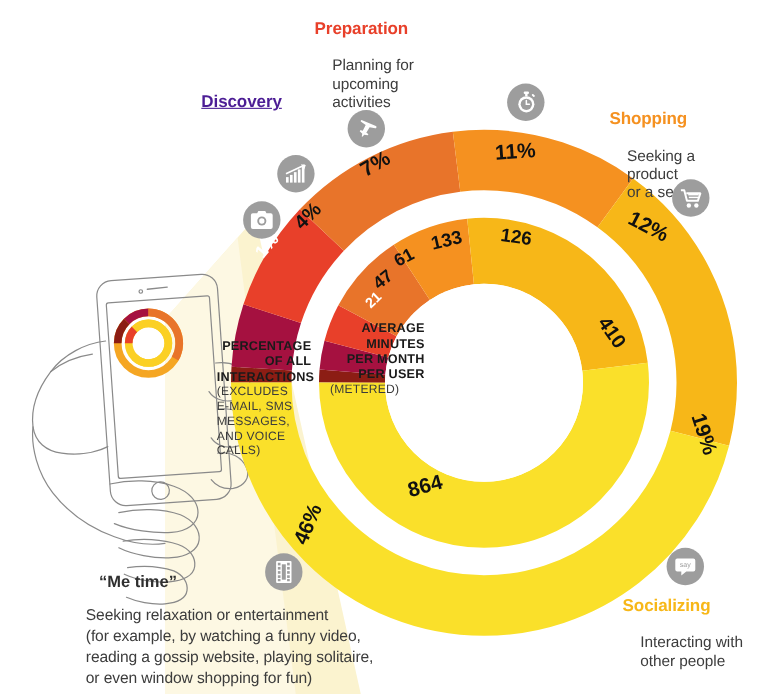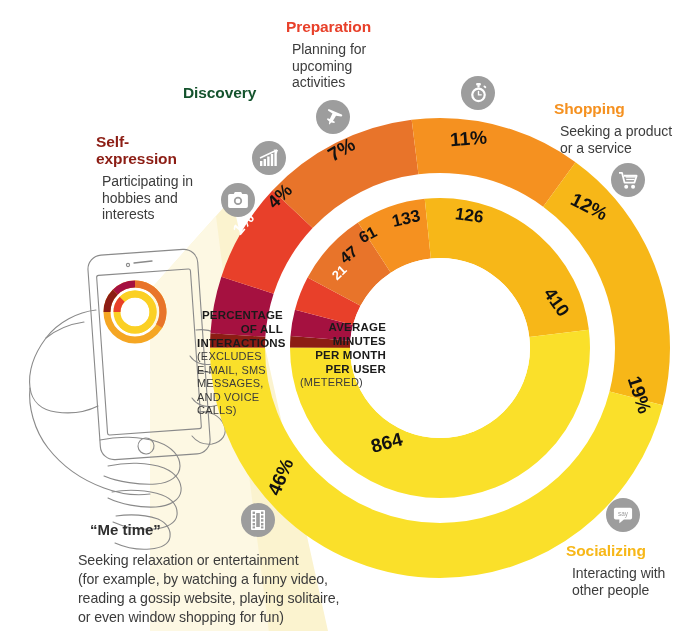--- a/index.html
+++ b/index.html
@@ -12,21 +12,21 @@
   .stage{position:absolute;left:0;top:0;width:692px;height:631px;}
   svg.chart{position:absolute;left:0;top:0;width:692px;height:631px;overflow:visible;}
 
   
   .callout{position:absolute;}
   .callout .ttl{
     font-weight:bold;font-size:15.5px;line-height:17px;margin:0 0 1px 0;
     letter-spacing:-0.1px;
   }
   .callout .sub{
-    font-size:14px;line-height:16.5px;color:#3c3c3c;margin:6px;
+    font-size:14px;line-height:16.5px;color:#3c3c3c;margin:16px;
     letter-spacing:-0.05px;
   }
 
   
   .ringlabel{position:absolute;font-weight:bold;letter-spacing:0.2px;}
   .ringlabel .big{font-size:11.5px;line-height:14px;color:#1a1a1a;display:block;text-align:right;}
   .ringlabel .small{font-size:11px;line-height:13.6px;color:#3b3b3b;font-weight:normal;display:block;}
 
   
   .arcnum{position:absolute;font-weight:bold;color:#111111;white-space:nowrap;}
@@ -146,49 +146,38 @@
     <span class="big">PERCENTAGE</span>
     <span class="big">OF ALL</span>
     <span class="big">INTERACTIONS</span>
     <span class="small">(EXCLUDES</span>
     <span class="small">E-MAIL, SMS</span>
     <span class="small">MESSAGES,</span>
     <span class="small">AND VOICE</span>
     <span class="small">CALLS)</span>
   </div>
 
-  <div class="ringlabel" style="left:300px;top:320px;width:86px;">
+  <div class="ringlabel" style="left:300px;top:292px;width:86px;">
     <span class="big">AVERAGE</span>
     <span class="big">MINUTES</span>
     <span class="big">PER MONTH</span>
     <span class="big">PER USER</span>
     <span class="small">(METERED)</span>
   </div>
 
-  <div class="callout" style="left:96px;top:133px;width:110px;">
-    <div class="ttl" style="color:#8c1d14;">
-      <span>Self-</span><br>
-      <span>expression</span>
-    </div>
-    <p class="sub">
-      <span>Participating in</span><br>
-      <span>hobbies and</span><br>
-      <span>interests</span>
-    </p>
-  </div>
   <div class="iconbubble" style="left:221px;top:183px;">
     <svg width="22" height="18" viewBox="0 0 24 20" fill="#ffffff">
       <path d="M8.5 1 h7 l1.2 2.2 H21 a2 2 0 0 1 2 2 V17 a2 2 0 0 1 -2 2 H3 a2 2 0 0 1 -2 -2 V5.2 a2 2 0 0 1 2 -2 h4.3 Z"></path>
       <circle cx="12" cy="11" r="4.6" fill="#9d9d9d"></circle>
       <circle cx="12" cy="11" r="2.7" fill="#ffffff"></circle>
     </svg>
   </div>
 
   <div class="callout" style="left:183px;top:84px;width:130px;">
-    <div class="ttl" style="color:#14532d;">
+    <div class="ttl" style="color:#4c1d95;text-decoration:underline;">
       <span>Discovery</span>
     </div>
   </div>
   <div class="iconbubble" style="left:252px;top:141px;">
     <svg width="20" height="18" viewBox="0 0 20 18" fill="#ffffff">
       <rect x="1" y="12" width="2.4" height="5"></rect>
       <rect x="4.6" y="10" width="2.4" height="7"></rect>
       <rect x="8.2" y="7.5" width="2.4" height="9.5"></rect>
       <rect x="11.8" y="5" width="2.4" height="12"></rect>
       <rect x="15.4" y="2.4" width="2.4" height="14.6"></rect>

